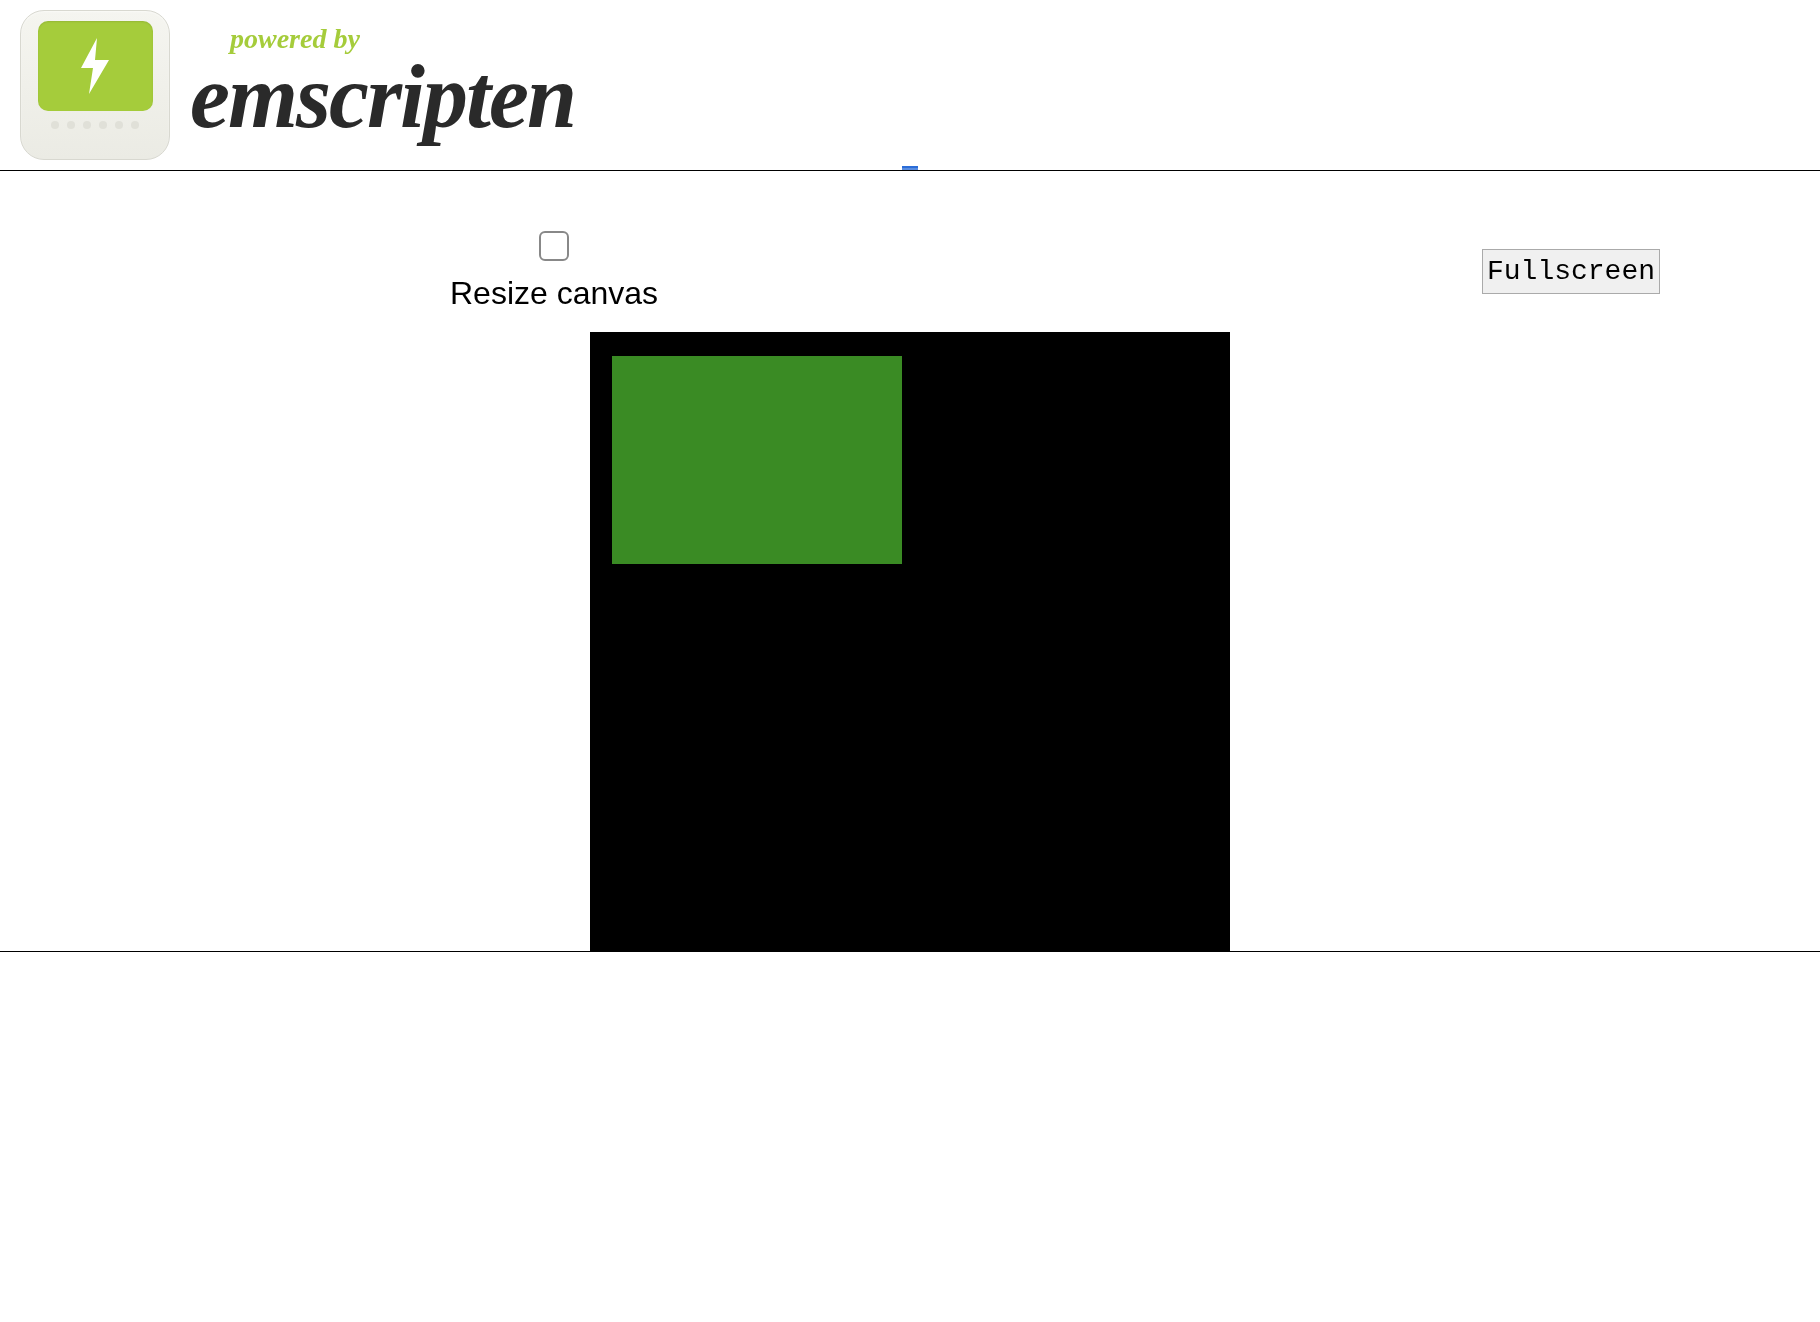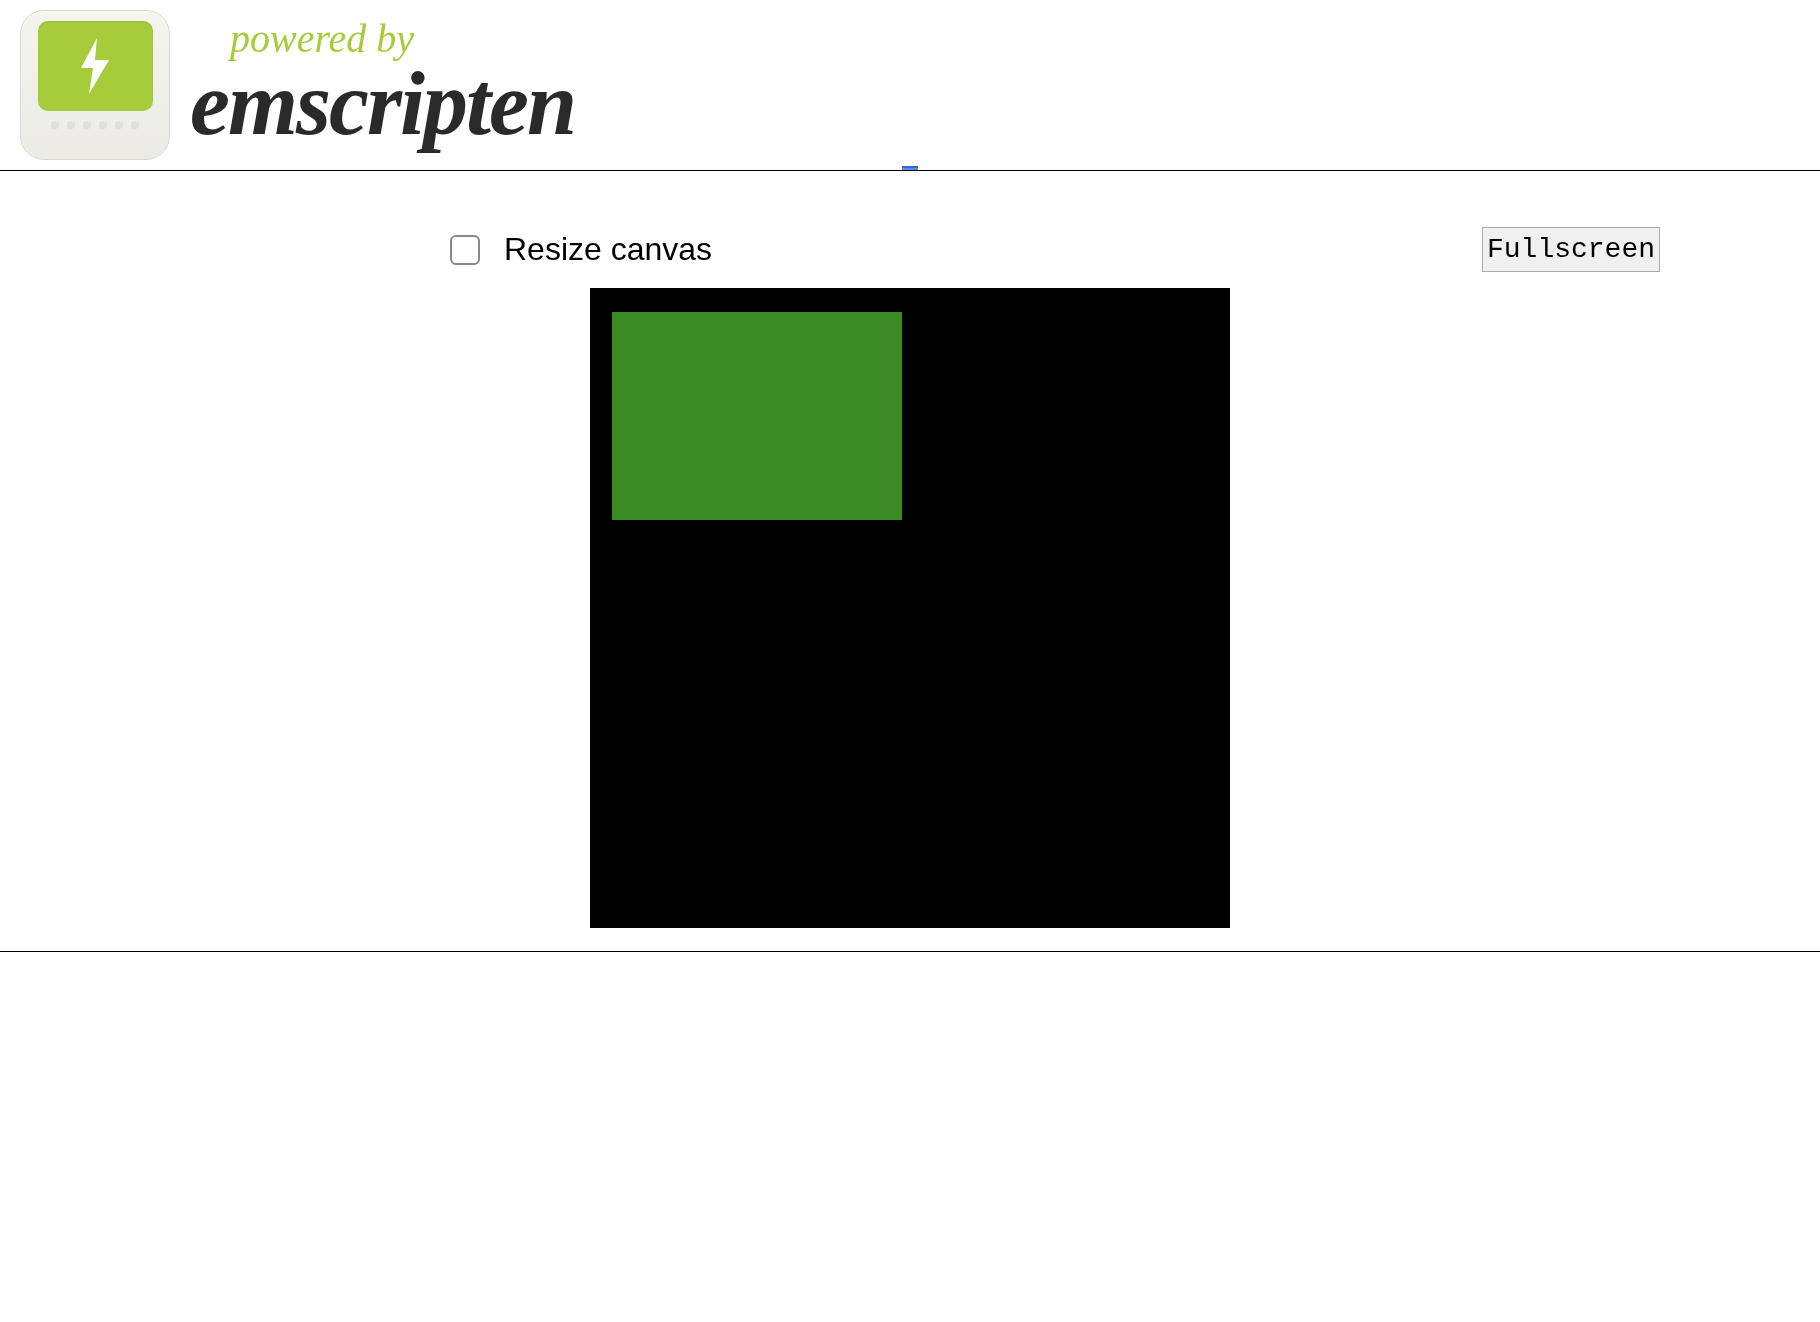--- a/index.html
+++ b/index.html
@@ -68,22 +68,22 @@
 
     .logo-text {
       display: flex;
       flex-direction: column;
       align-items: flex-start;
     }
 
     .powered-by {
       font-family: Georgia, 'Times New Roman', serif;
       font-style: italic;
-      font-weight: normal;
-      font-size: 40px;
+      font-weight: bold;
+      font-size: 28px;
       color: #a5cc3b;
       margin-left: 40px;
       margin-bottom: -10px;
     }
 
     .emscripten-text {
       font-family: Georgia, 'Times New Roman', serif;
       font-style: italic;
       font-weight: 700;
       font-size: 90px;
@@ -122,22 +122,23 @@
       gap: 16px;
       margin-bottom: 20px;
       width: 1000px;
       justify-content: flex-start;
       position: relative;
     }
 
     .control-group {
       display: flex;
       align-items: center;
-      gap: 24px;
+      gap: 14px;
       margin-left: 40px;
+      flex-direction: column;
     }
 
     .checkbox {
       width: 30px;
       height: 30px;
       border: 2px solid #888888;
       border-radius: 6px;
       display: flex;
       align-items: center;
       justify-content: center;

